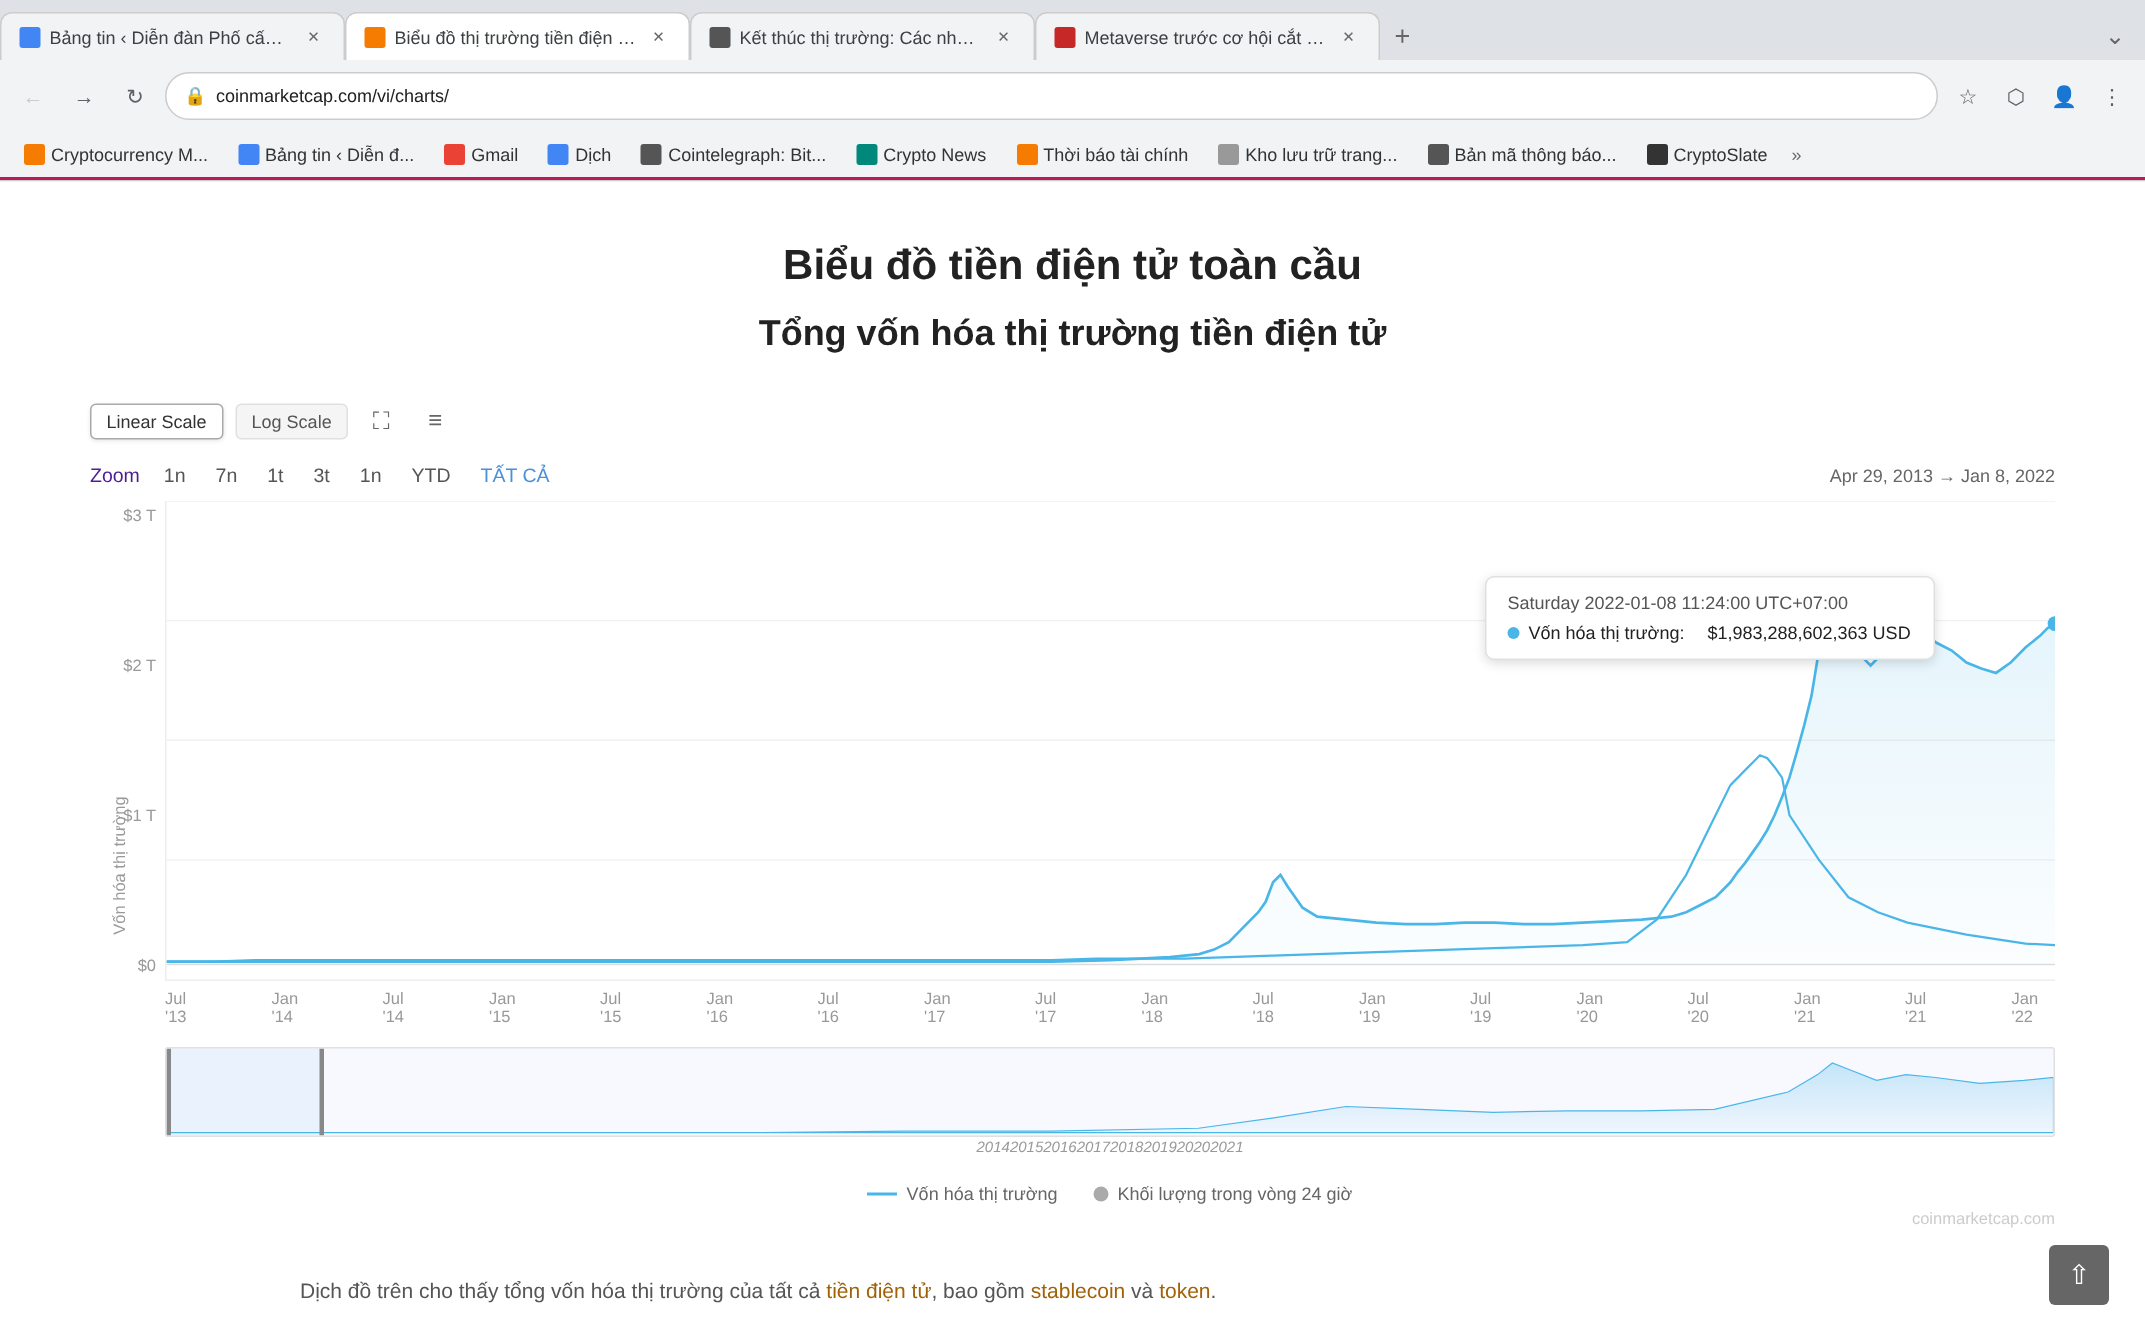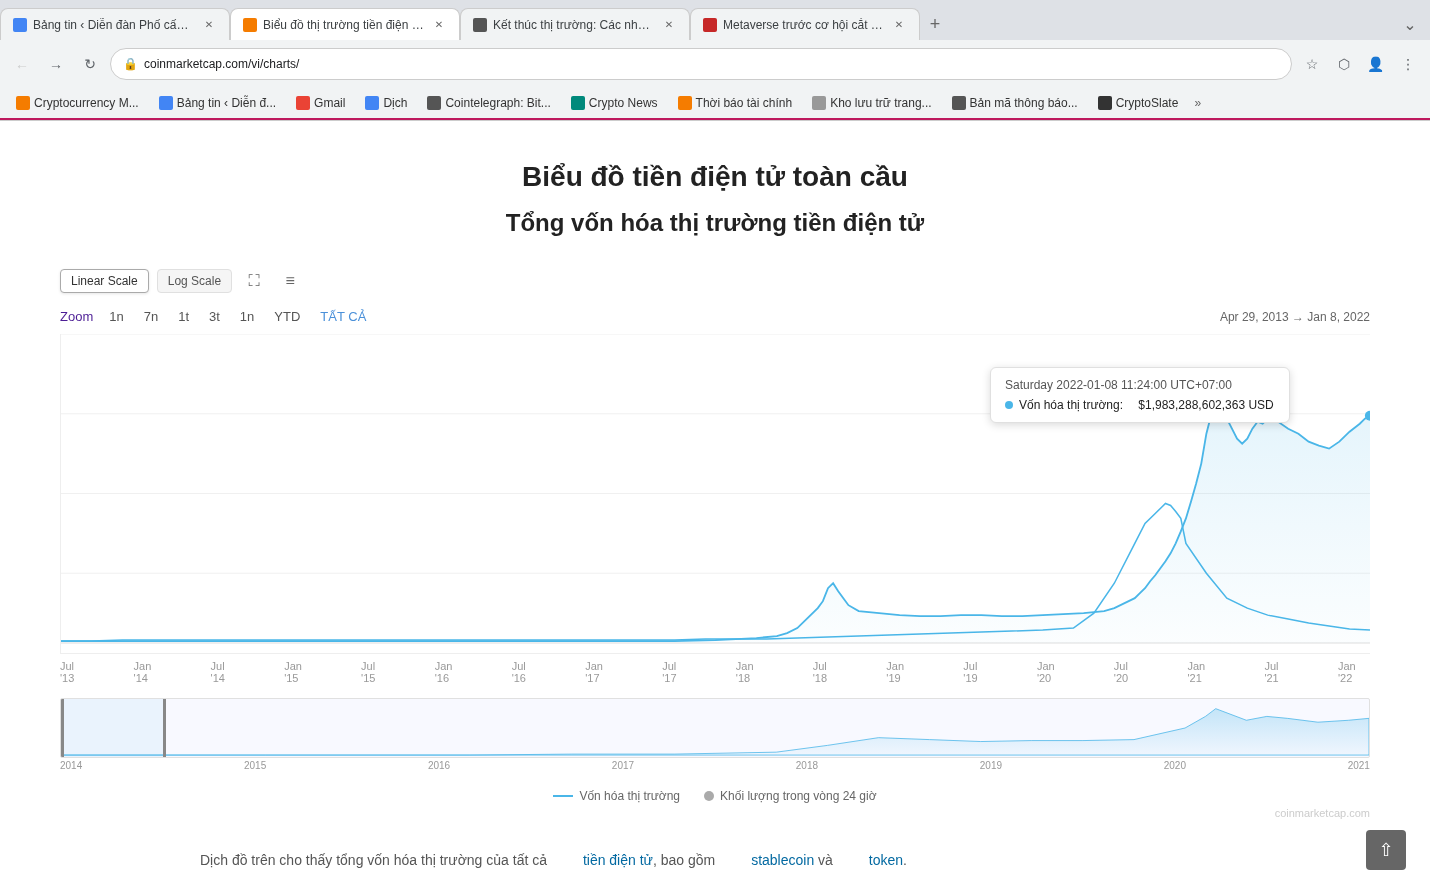--- a/index.html
+++ b/index.html
@@ -50,47 +50,47 @@
     .zoom-btn { font-size: 13px; color: #555; cursor: pointer; padding: 2px 4px; border-radius: 3px; }
     .zoom-btn.active { color: #4a90d9; }
     .date-range { font-size: 12px; color: #666; }
 
     
     .chart-container { position: relative; width: 100%; height: 320px; border-left: 1px solid #eee; border-bottom: 1px solid #eee; }
     .y-axis-label { font-size: 11px; color: #999; text-align: right; width: 40px; }
     .chart-svg { width: 100%; height: 100%; }
 
     
-    .tooltip { position: absolute; background: #fff; border: 1px solid #e0e0e0; border-radius: 6px; padding: 10px 14px; font-size: 12px; box-shadow: 0 2px 8px rgba(0,0,0,0.15); pointer-events: none; top: 33px; right: 80px; min-width: 300px; }
+    .tooltip { position: absolute; background: #fff; border: 1px solid #e0e0e0; border-radius: 6px; padding: 10px 14px; font-size: 12px; box-shadow: 0 2px 8px rgba(0,0,0,0.15); pointer-events: none; top: 50px; right: 80px; min-width: 300px; }
     .tooltip-date { color: #555; margin-bottom: 6px; }
     .tooltip-value { display: flex; align-items: center; gap: 6px; color: #222; font-weight: 500; }
     .tooltip-dot { width: 8px; height: 8px; border-radius: 50%; background: #4ab6e8; flex-shrink: 0; }
 
     
     .x-axis { display: flex; justify-content: space-between; padding: 6px 0; margin-bottom: 4px; gap: 45px; }
     .x-axis-label { font-size: 11px; color: #999; }
 
     
     .mini-chart-container { position: relative; height: 60px; width: 100%; background: #f8f9ff; border: 1px solid #e0e0e0; border-radius: 2px; margin-top: 8px; overflow: hidden; }
     .mini-chart-svg { width: 100%; height: 100%; }
-    .mini-x-labels { display: flex; justify-content: space-between; padding: 2px 0; }
+    .mini-x-labels { display: flex; justify-content: center; padding: 2px 0; font-style: italic; }
     .mini-x-label { font-size: 10px; color: #999; }
     .navigator-handle { position: absolute; top: 0; left: 0; width: 105px; height: 100%; background: rgba(74,182,232,0.08); border-left: 3px solid #888; border-right: 3px solid #888; pointer-events: none; }
 
     
     .chart-legend { display: flex; gap: 24px; justify-content: center; margin-top: 16px; }
     .legend-item { display: flex; align-items: center; gap: 6px; font-size: 12px; color: #666; }
     .legend-line { width: 20px; height: 2px; }
     .legend-dot { width: 10px; height: 10px; border-radius: 50%; }
 
     .watermark { text-align: right; font-size: 11px; color: #ccc; margin-top: 4px; }
 
     
     .footer-text { padding: 20px 200px; font-size: 14px; color: #555; line-height: 1.6; }
-    .footer-text a { color: #0369a1; text-decoration: none; margin-left: 32px; }
+    .footer-text a { color: #a16207; text-decoration: none; }
 
     
     .scroll-top { position: fixed; bottom: 24px; right: 24px; width: 40px; height: 40px; background: #666; border-radius: 4px; display: flex; align-items: center; justify-content: center; color: #fff; cursor: pointer; font-size: 18px; }
 
     
     .fav-blue { background: #4285f4; }
 
     .bookmarks-overflow { font-size: 12px; color: #666; margin-left: 4px; cursor: pointer; }
   </style>
 </head>
@@ -209,20 +209,30 @@
         <span class="zoom-btn">3t</span>
         <span class="zoom-btn">1n</span>
         <span class="zoom-btn">YTD</span>
         <span class="zoom-btn active" style="color:#4a90d9;">TẤT CẢ</span>
       </div>
       <span class="date-range">Apr 29, 2013  →  Jan 8, 2022</span>
     </div>
 
     <div style="display:flex; margin-top:8px;">
 
+      <div style="width:50px; position:relative; flex-shrink:0;">
+        <div style="position:absolute;left:0;top:0;width:100%;height:320px;display:flex;flex-direction:column;justify-content:space-between;padding:4px 0;align-items:flex-end;padding-right:6px;">
+          <span class="y-axis-label">$3 T</span>
+          <span class="y-axis-label">$2 T</span>
+          <span class="y-axis-label">$1 T</span>
+          <span class="y-axis-label">$0</span>
+        </div>
+
+        <div style="position:absolute;left:-40px;top:50%;transform:translateY(-50%) rotate(-90deg);white-space:nowrap;font-size:11px;color:#999;width:120px;text-align:center;">Vốn hóa thị trường</div>
+      </div>
 
       <div style="flex:1;position:relative;">
         <div class="chart-container">
           <svg class="chart-svg" viewBox="0 0 1280 320" preserveAspectRatio="none">
 
             <line x1="0" y1="0" x2="1280" y2="0" stroke="#f0f0f0" stroke-width="1"></line>
             <line x1="0" y1="80" x2="1280" y2="80" stroke="#f0f0f0" stroke-width="1"></line>
             <line x1="0" y1="160" x2="1280" y2="160" stroke="#f0f0f0" stroke-width="1"></line>
             <line x1="0" y1="240" x2="1280" y2="240" stroke="#f0f0f0" stroke-width="1"></line>
             <line x1="0" y1="310" x2="1280" y2="310" stroke="#ddd" stroke-width="1"></line>

